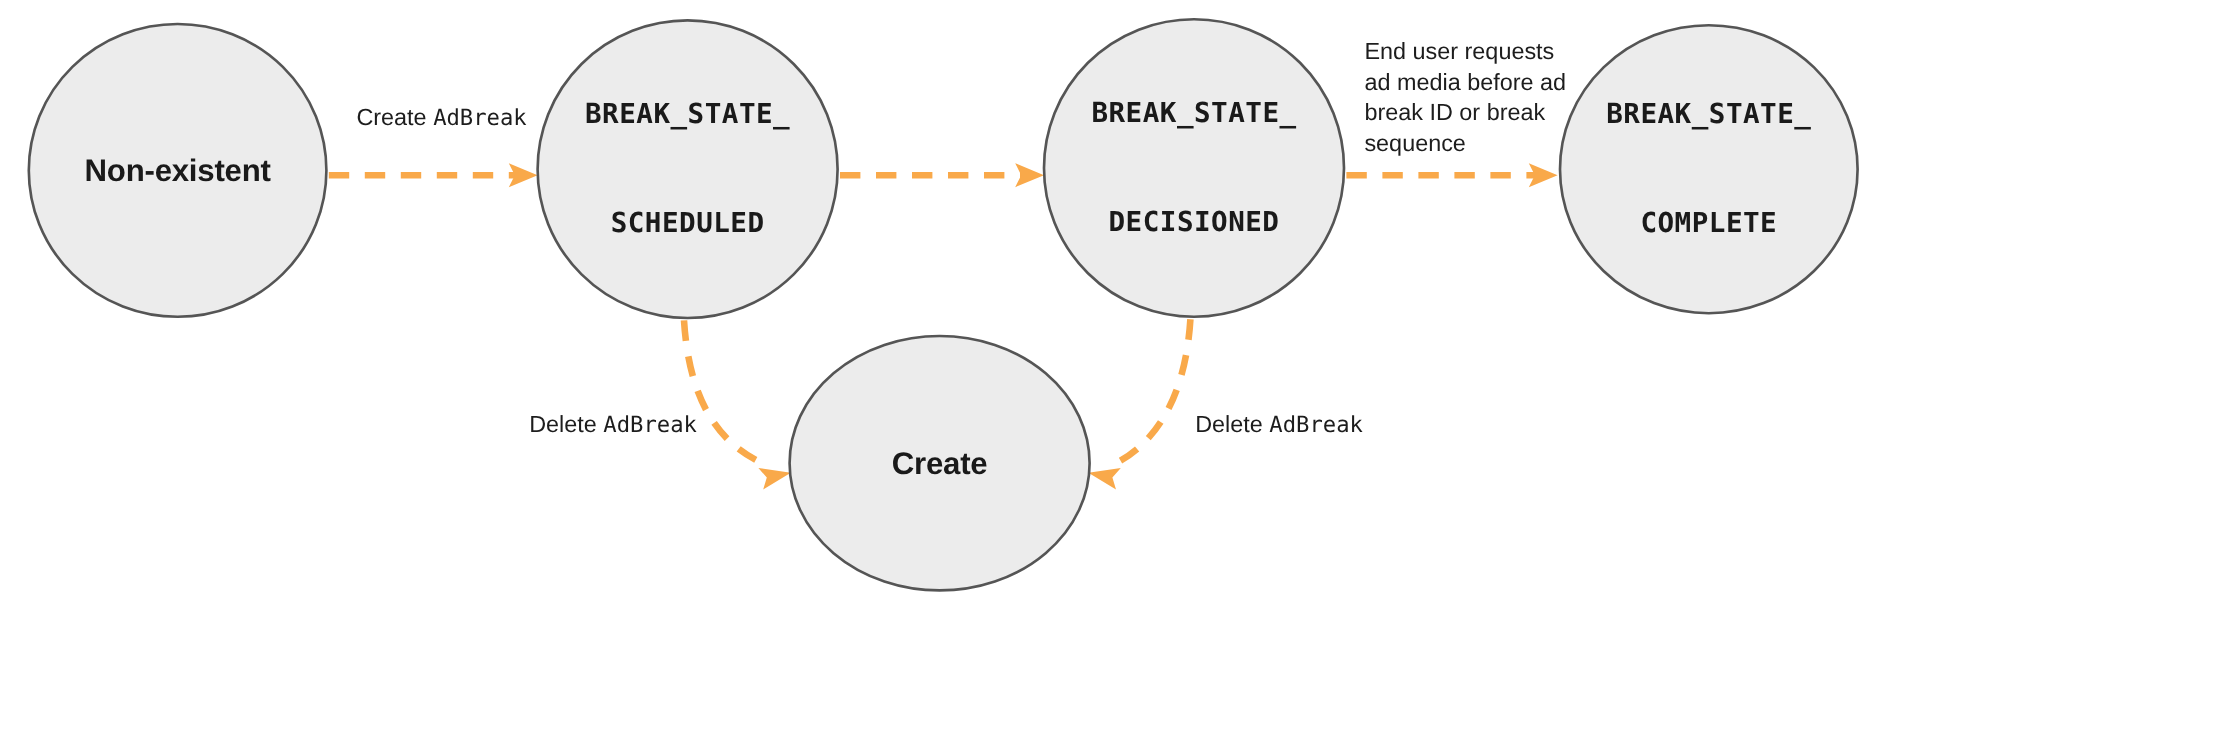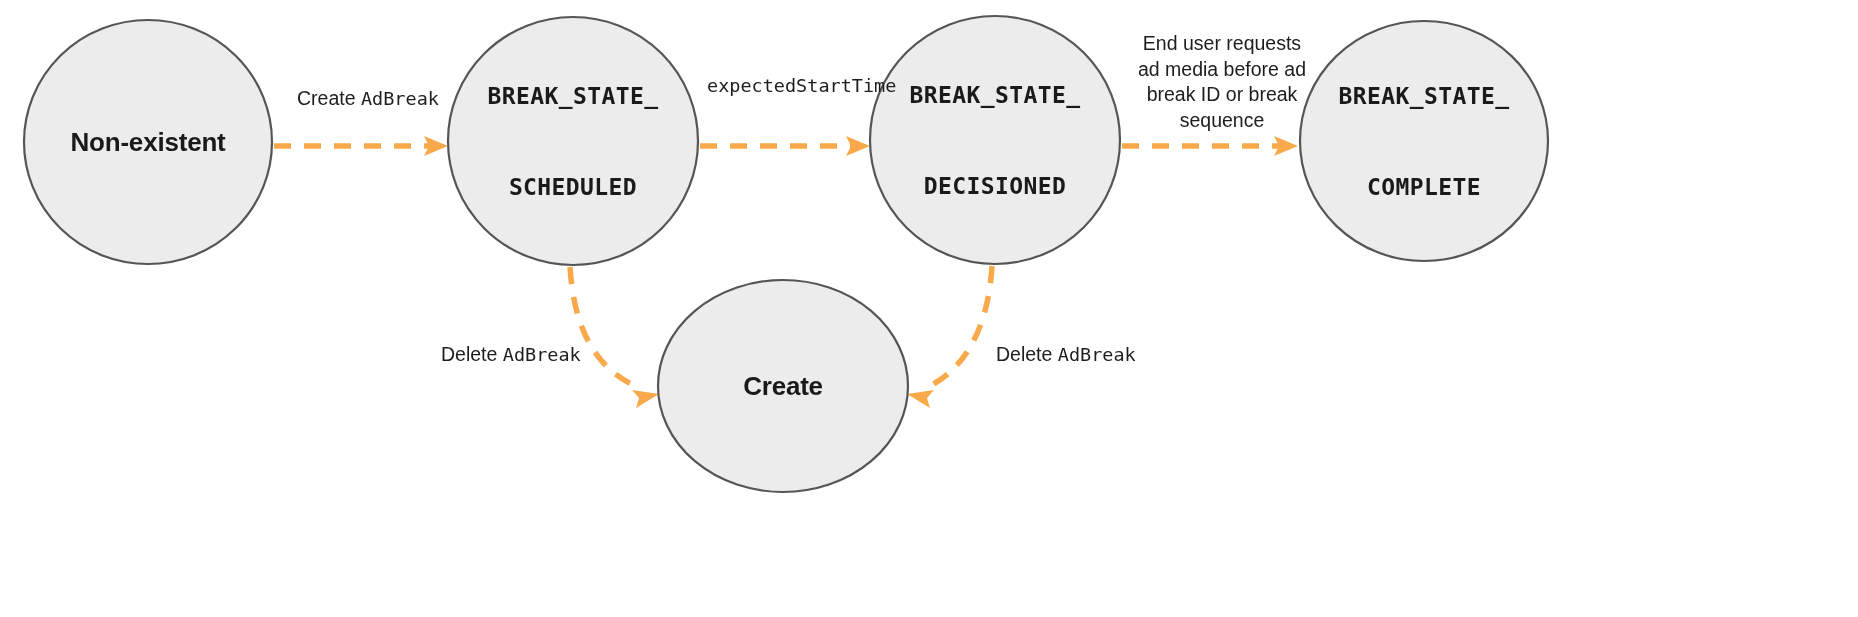--- a/index.html
+++ b/index.html
@@ -75,21 +75,20 @@
   .edge-label .txt {
     font-family: "Liberation Sans", sans-serif;
   }
   .edge-label .mono {
     font-family: "DejaVu Sans Mono", monospace;
     font-size: 18.5px;
   }
   .edge-label.block {
     white-space: normal;
     width: 170px;
-    text-align: center;
   }
   .lbl-line { display: block; }
 </style>
 </head>
 <body>
 
 <div id="canvas">
 
   <svg id="diagram-svg" viewBox="0 0 1858 617" xmlns="http://www.w3.org/2000/svg">
 
@@ -152,21 +151,20 @@
 
   <div class="node-label plain" style="left:783px; top:386px;">
     <span class="lbl-line">Create</span>
   </div>
 
   <div class="edge-label" style="left:297px; top:86px;">
     <span class="txt">Create </span><span class="mono">AdBreak</span>
   </div>
 
   <div class="edge-label" style="left:707px; top:74px;">
-    <span class="lbl-line mono">expectedStartTime</span>
   </div>
 
   <div class="edge-label block" style="left:1137px; top:31px;">
     <span class="lbl-line txt">End user requests</span>
     <span class="lbl-line txt">ad media before ad</span>
     <span class="lbl-line txt">break ID or break</span>
     <span class="lbl-line txt">sequence</span>
   </div>
 
   <div class="edge-label" style="left:441px; top:342px;">

